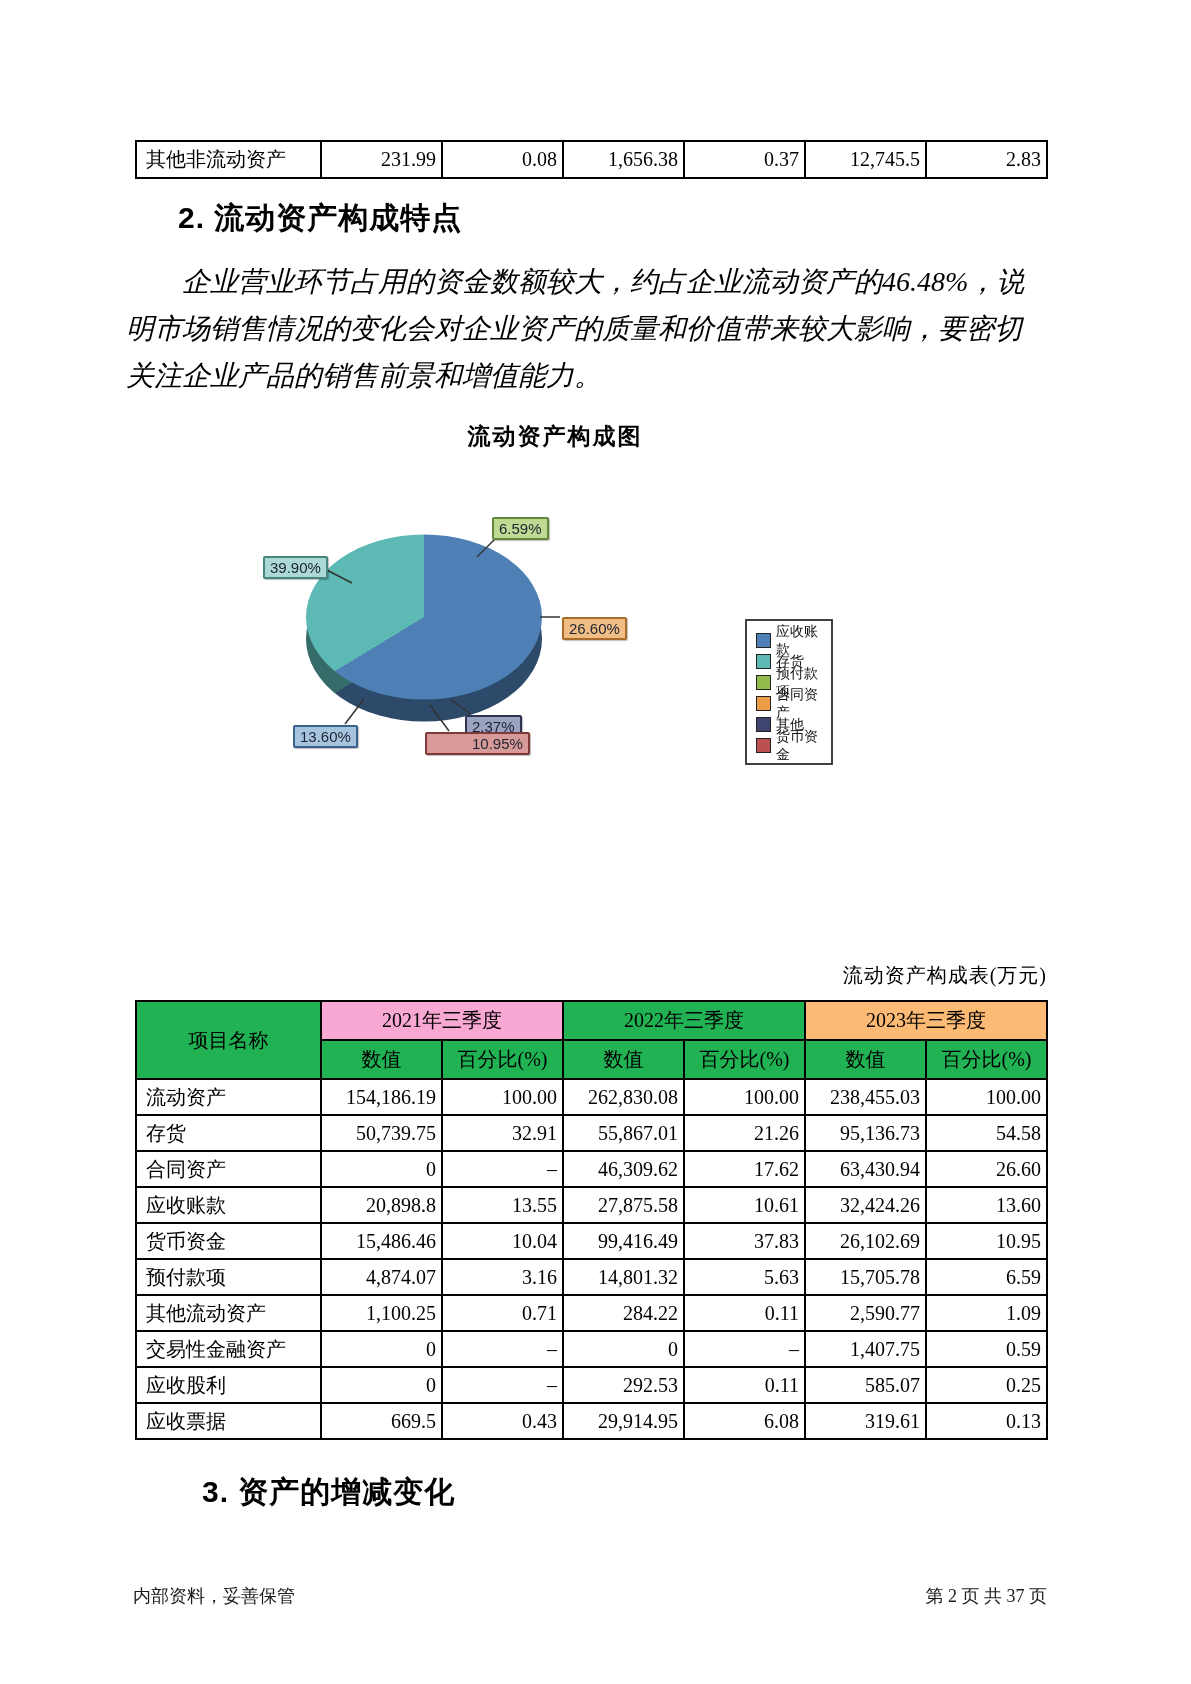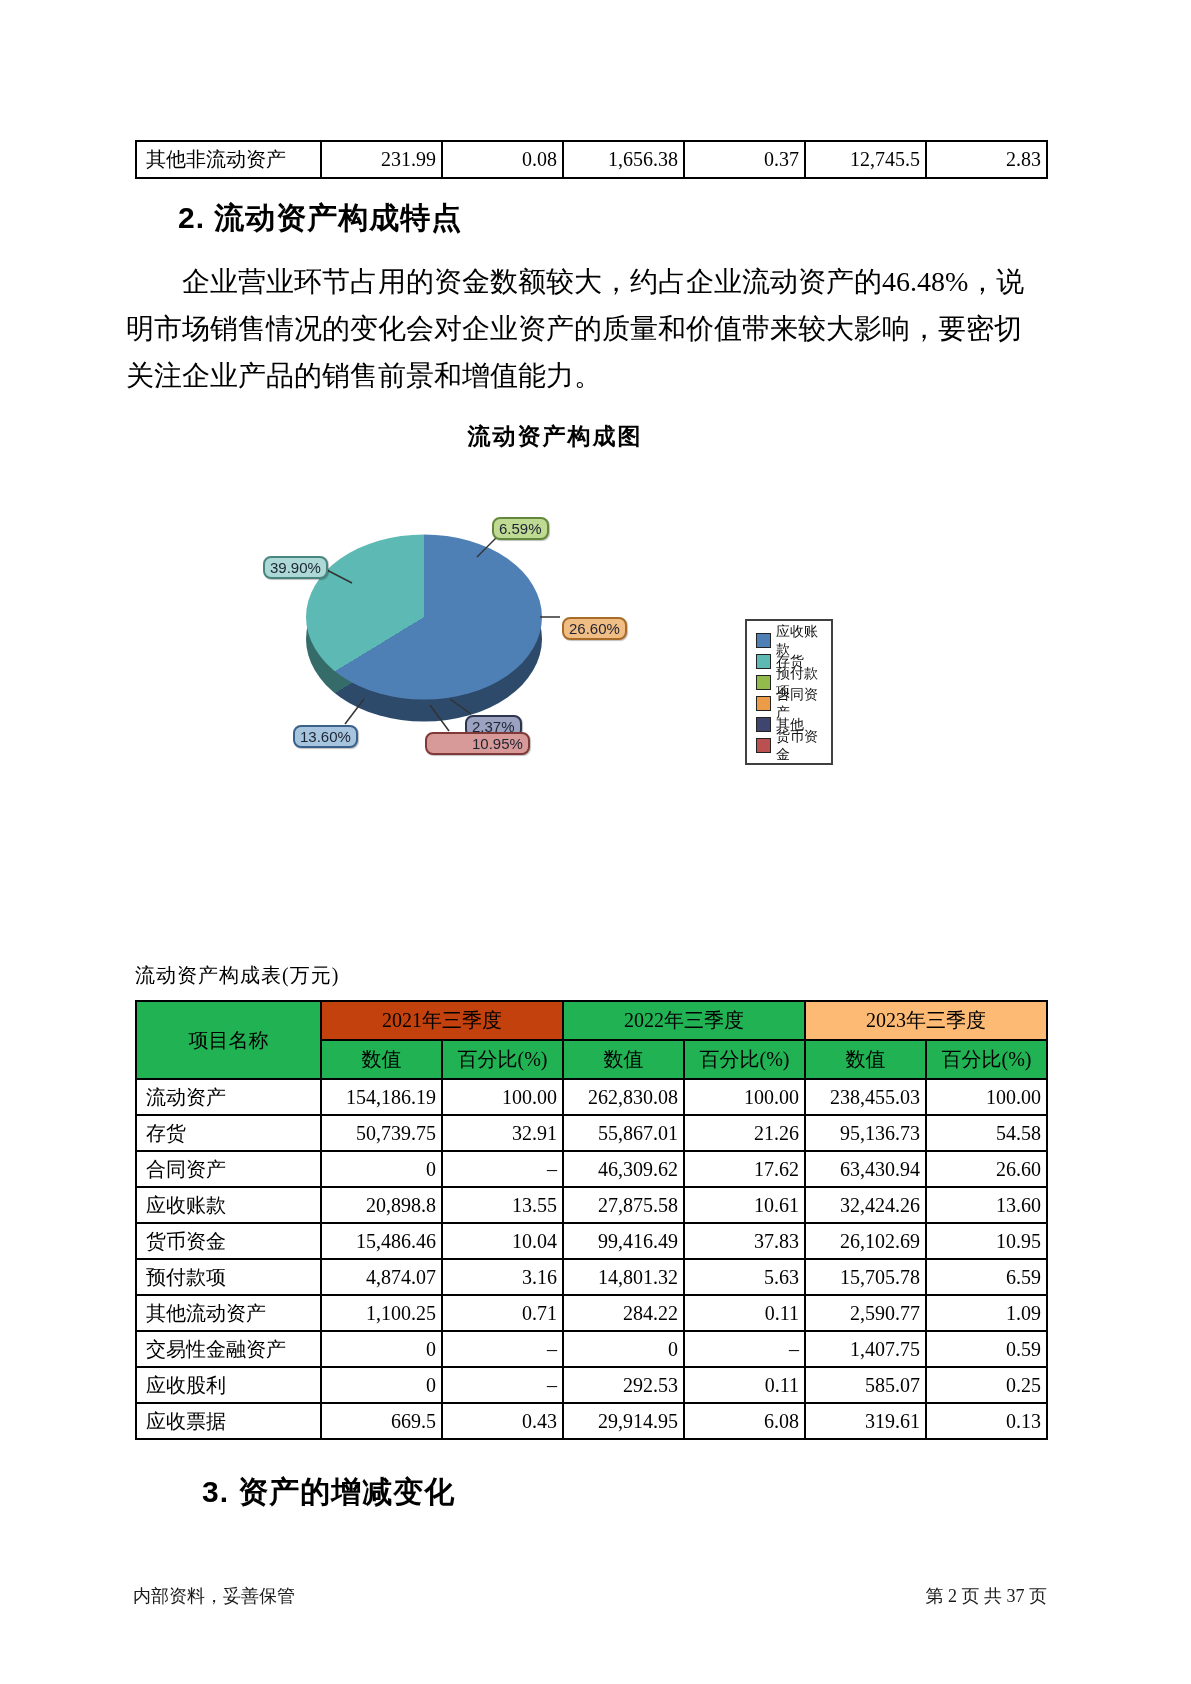--- a/index.html
+++ b/index.html
@@ -8,21 +8,21 @@
 
   
   table{border-collapse:collapse;table-layout:fixed;font-family:"Liberation Serif","DejaVu Serif",serif;}
   td{border:2px solid #000;overflow:hidden;white-space:nowrap;}
   .num{text-align:right;padding-right:5px;}
   .lbl{text-align:left;padding-left:9px;}
 
   .top-table{position:absolute;left:135px;top:140px;width:912px;font-size:20px;}
   .top-table td{height:33px;border-radius:16px;}
 
-  .tbl-title{position:absolute;left:135px;top:962px;width:912px;text-align:left;
+  .tbl-title{position:absolute;left:135px;top:962px;width:912px;text-align:right;
              font-size:20px;letter-spacing:1px;}
   .main-table{position:absolute;left:135px;top:1000px;width:912px;font-size:20px;}
   .main-table td{height:32px;}
   .main-table .hdr td{background:#21B254;text-align:center;height:35px;}
 
   
   .h2{position:absolute;left:178px;top:198px;font-family:"Liberation Sans","DejaVu Sans",sans-serif;
       font-weight:bold;font-size:30px;letter-spacing:1px;}
   .para{position:absolute;left:126px;width:940px;font-size:28px;line-height:47px;}
   .para .ln{height:47px;white-space:nowrap;}
@@ -32,21 +32,21 @@
 
   
   .chart{position:absolute;left:0;top:415px;width:1191px;height:370px;}
   .chart-title{position:absolute;left:0;top:6px;width:1110px;text-align:center;
                font-family:"Liberation Sans","DejaVu Sans",sans-serif;font-weight:bold;font-size:23px;letter-spacing:2px;}
   .pie-face{position:absolute;width:236px;height:236px;border-radius:50%;transform:scaleY(0.70);}
   .pie-rim{left:306px;top:106px;filter:brightness(0.58);}
   .pie-top{left:306px;top:84px;}
   .leaders{position:absolute;left:0;top:0;width:1191px;height:370px;}
 
-  .plabel{position:absolute;height:19px;line-height:19px;padding:0 5px;border-radius:8px;
+  .plabel{position:absolute;height:19px;line-height:19px;padding:0 5px;border-radius:2px;
           border:2px solid;font-family:"Liberation Sans","DejaVu Sans",sans-serif;font-size:15px;
           color:#1d2433;text-align:center;box-shadow:1px 1px 1px rgba(0,0,0,.25);}
   .pl-inv  {left:263px;top:141px;background:#ACD9D5;border-color:#49857F;}
   .pl-pre  {left:492px;top:102px;background:#BFDA92;border-color:#64883B;}
   .pl-con  {left:562px;top:202px;background:#F0BD84;border-color:#A96C28;}
   .pl-oth  {left:465px;top:300px;background:#9BA3C0;border-color:#2E3450;}
   .pl-cash {left:425px;top:317px;background:#D89A98;border-color:#7E3938;padding-left:45px;}
   .pl-rec  {left:293px;top:310px;background:#A7C4DF;border-color:#3A618C;}
 
   .legend{position:absolute;left:745px;top:204px;width:88px;border:2px solid #404040;background:#fff;
@@ -81,21 +81,21 @@
       <td class="num">0.08</td>
       <td class="num">1,656.38</td>
       <td class="num">0.37</td>
       <td class="num">12,745.5</td>
       <td class="num">2.83</td>
     </tr>
   </tbody>
     </table>
 
   <div class="h2">2. 流动资产构成特点</div>
-  <div class="para" style="top:258px;">
+  <div class="para" style="top:258px;font-style:italic;">
     <div class="ln indent">企业营业环节占用的资金数额较大，约占企业流动资产的46.48%，说</div>
     <div class="ln">明市场销售情况的变化会对企业资产的质量和价值带来较大影响，要密切</div>
     <div class="ln">关注企业产品的销售前景和增值能力。</div>
   </div>
 
   <div class="chart">
     <div class="chart-title">流动资产构成图</div>
 
     <div class="pie-face pie-rim" style="background: conic-gradient(rgb(78, 128, 182) 180deg, rgb(78, 128, 182) 228.96deg, rgb(92, 185, 179) 228.96deg, rgb(92, 185, 179) 372.6deg, rgb(147, 187, 76) 372.6deg, rgb(147, 187, 76) 396.32deg, rgb(236, 155, 71) 396.32deg, rgb(236, 155, 71) 492.08deg, rgb(62, 70, 111) 492.08deg, rgb(62, 70, 111) 500.62deg, rgb(186, 81, 80) 500.62deg, rgb(186, 81, 80) 540.04deg);"></div>
     <div class="pie-face pie-top" style="background: conic-gradient(rgb(78, 128, 182) 180deg, rgb(78, 128, 182) 228.96deg, rgb(92, 185, 179) 228.96deg, rgb(92, 185, 179) 372.6deg, rgb(147, 187, 76) 372.6deg, rgb(147, 187, 76) 396.32deg, rgb(236, 155, 71) 396.32deg, rgb(236, 155, 71) 492.08deg, rgb(62, 70, 111) 492.08deg, rgb(62, 70, 111) 500.62deg, rgb(186, 81, 80) 500.62deg, rgb(186, 81, 80) 540.04deg);"></div>
@@ -151,21 +151,21 @@
         <col style="width:121px">
         <col style="width:121px">
         <col style="width:121px">
         <col style="width:121px">
         <col style="width:121px">
         <col style="width:121px">
       </colgroup>
     <tbody>
         <tr class="hdr">
       <td rowspan="2" style="background: rgb(33, 178, 84);">项目名称</td>
-      <td colspan="2" style="background: #c2410c;">2021年三季度</td>
+      <td colspan="2" style="background: #f9a8d4;">2021年三季度</td>
       <td colspan="2" style="background: rgb(33, 178, 84);">2022年三季度</td>
       <td colspan="2" style="background: #fdba74;">2023年三季度</td>
     </tr>
     <tr class="hdr">
       <td style="background: rgb(33, 178, 84);">数值</td>
       <td style="background: rgb(33, 178, 84);">百分比(%)</td>
       <td style="background: rgb(33, 178, 84);">数值</td>
       <td style="background: rgb(33, 178, 84);">百分比(%)</td>
       <td style="background: rgb(33, 178, 84);">数值</td>
       <td style="background: rgb(33, 178, 84);">百分比(%)</td>

